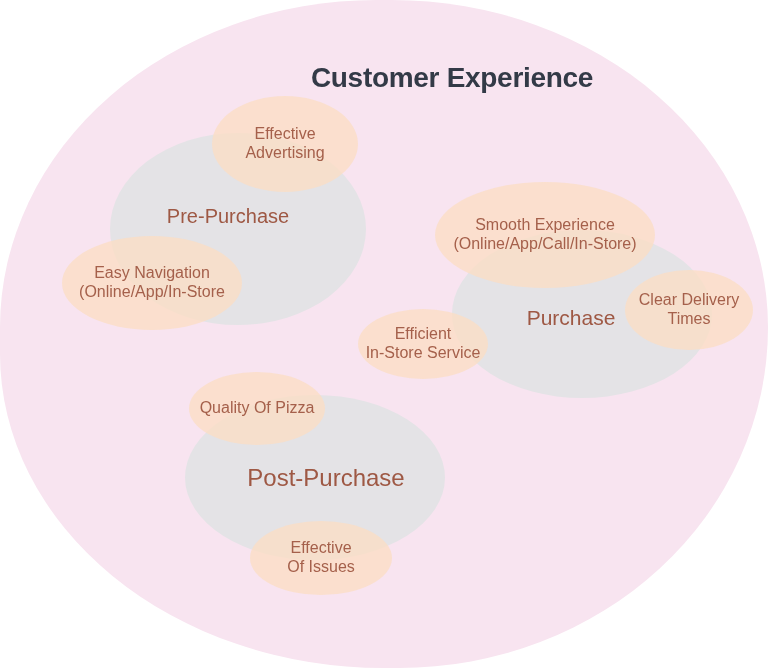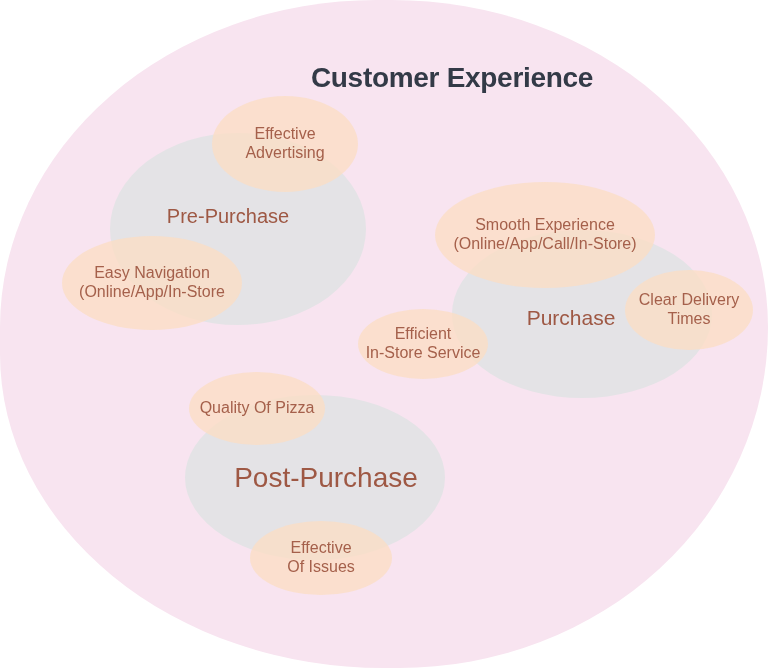--- a/index.html
+++ b/index.html
@@ -47,21 +47,21 @@
   #stage-post     { left: 185px; top: 395px; width: 260px; height: 165px; }
   .stage-label {
     position: absolute;
     transform: translate(-50%, -50%);
     font-weight: 400;
     color: var(--stage-text);
     white-space: nowrap;
   }
   #label-pre      { left: 228px; top: 216px; font-size: 20px; }
   #label-purchase { left: 571px; top: 318px; font-size: 21px; }
-  #label-post     { left: 326px; top: 478px; font-size: 28px; }
+  #label-post     { left: 326px; top: 478px; font-size: 24px; }
   .bubble {
     position: absolute;
     border-radius: 50%;
     background: var(--bubble-fill);
     display: flex;
     align-items: center;
     justify-content: center;
   }
   .bubble-text {
     text-align: center;

